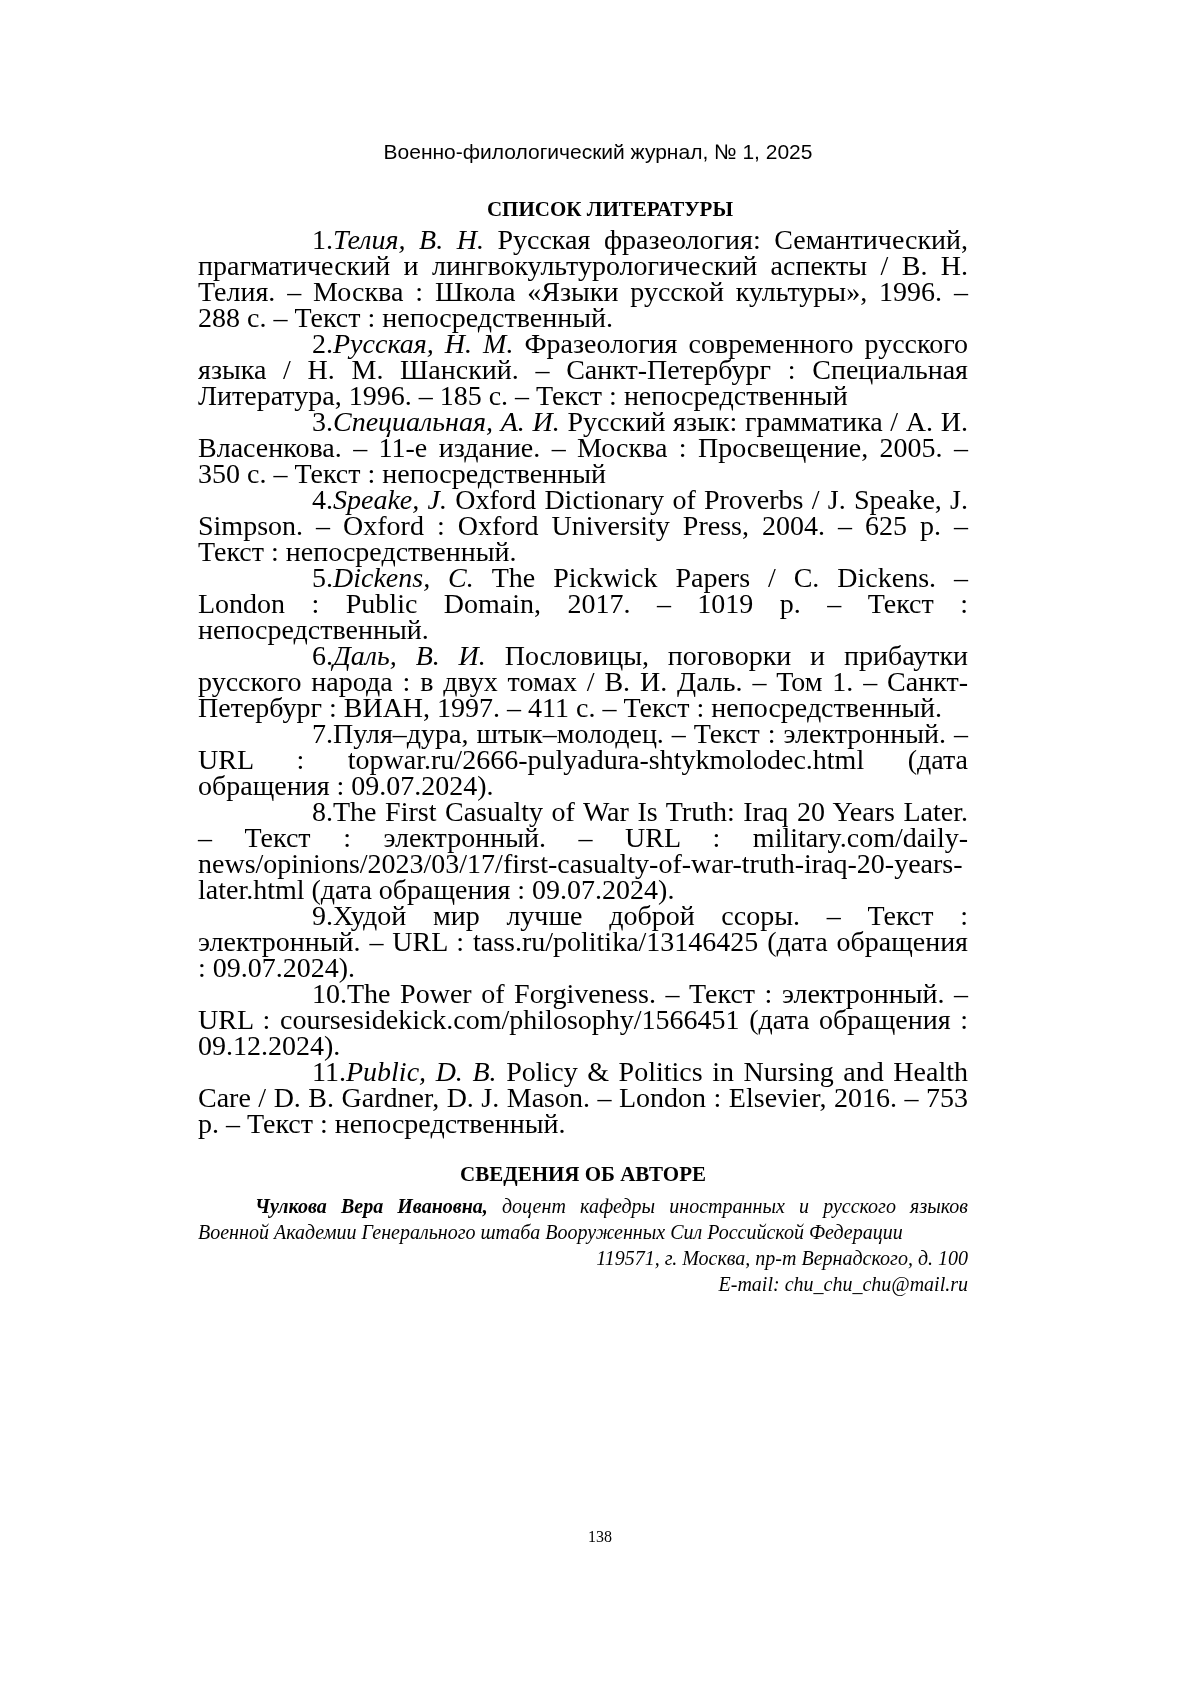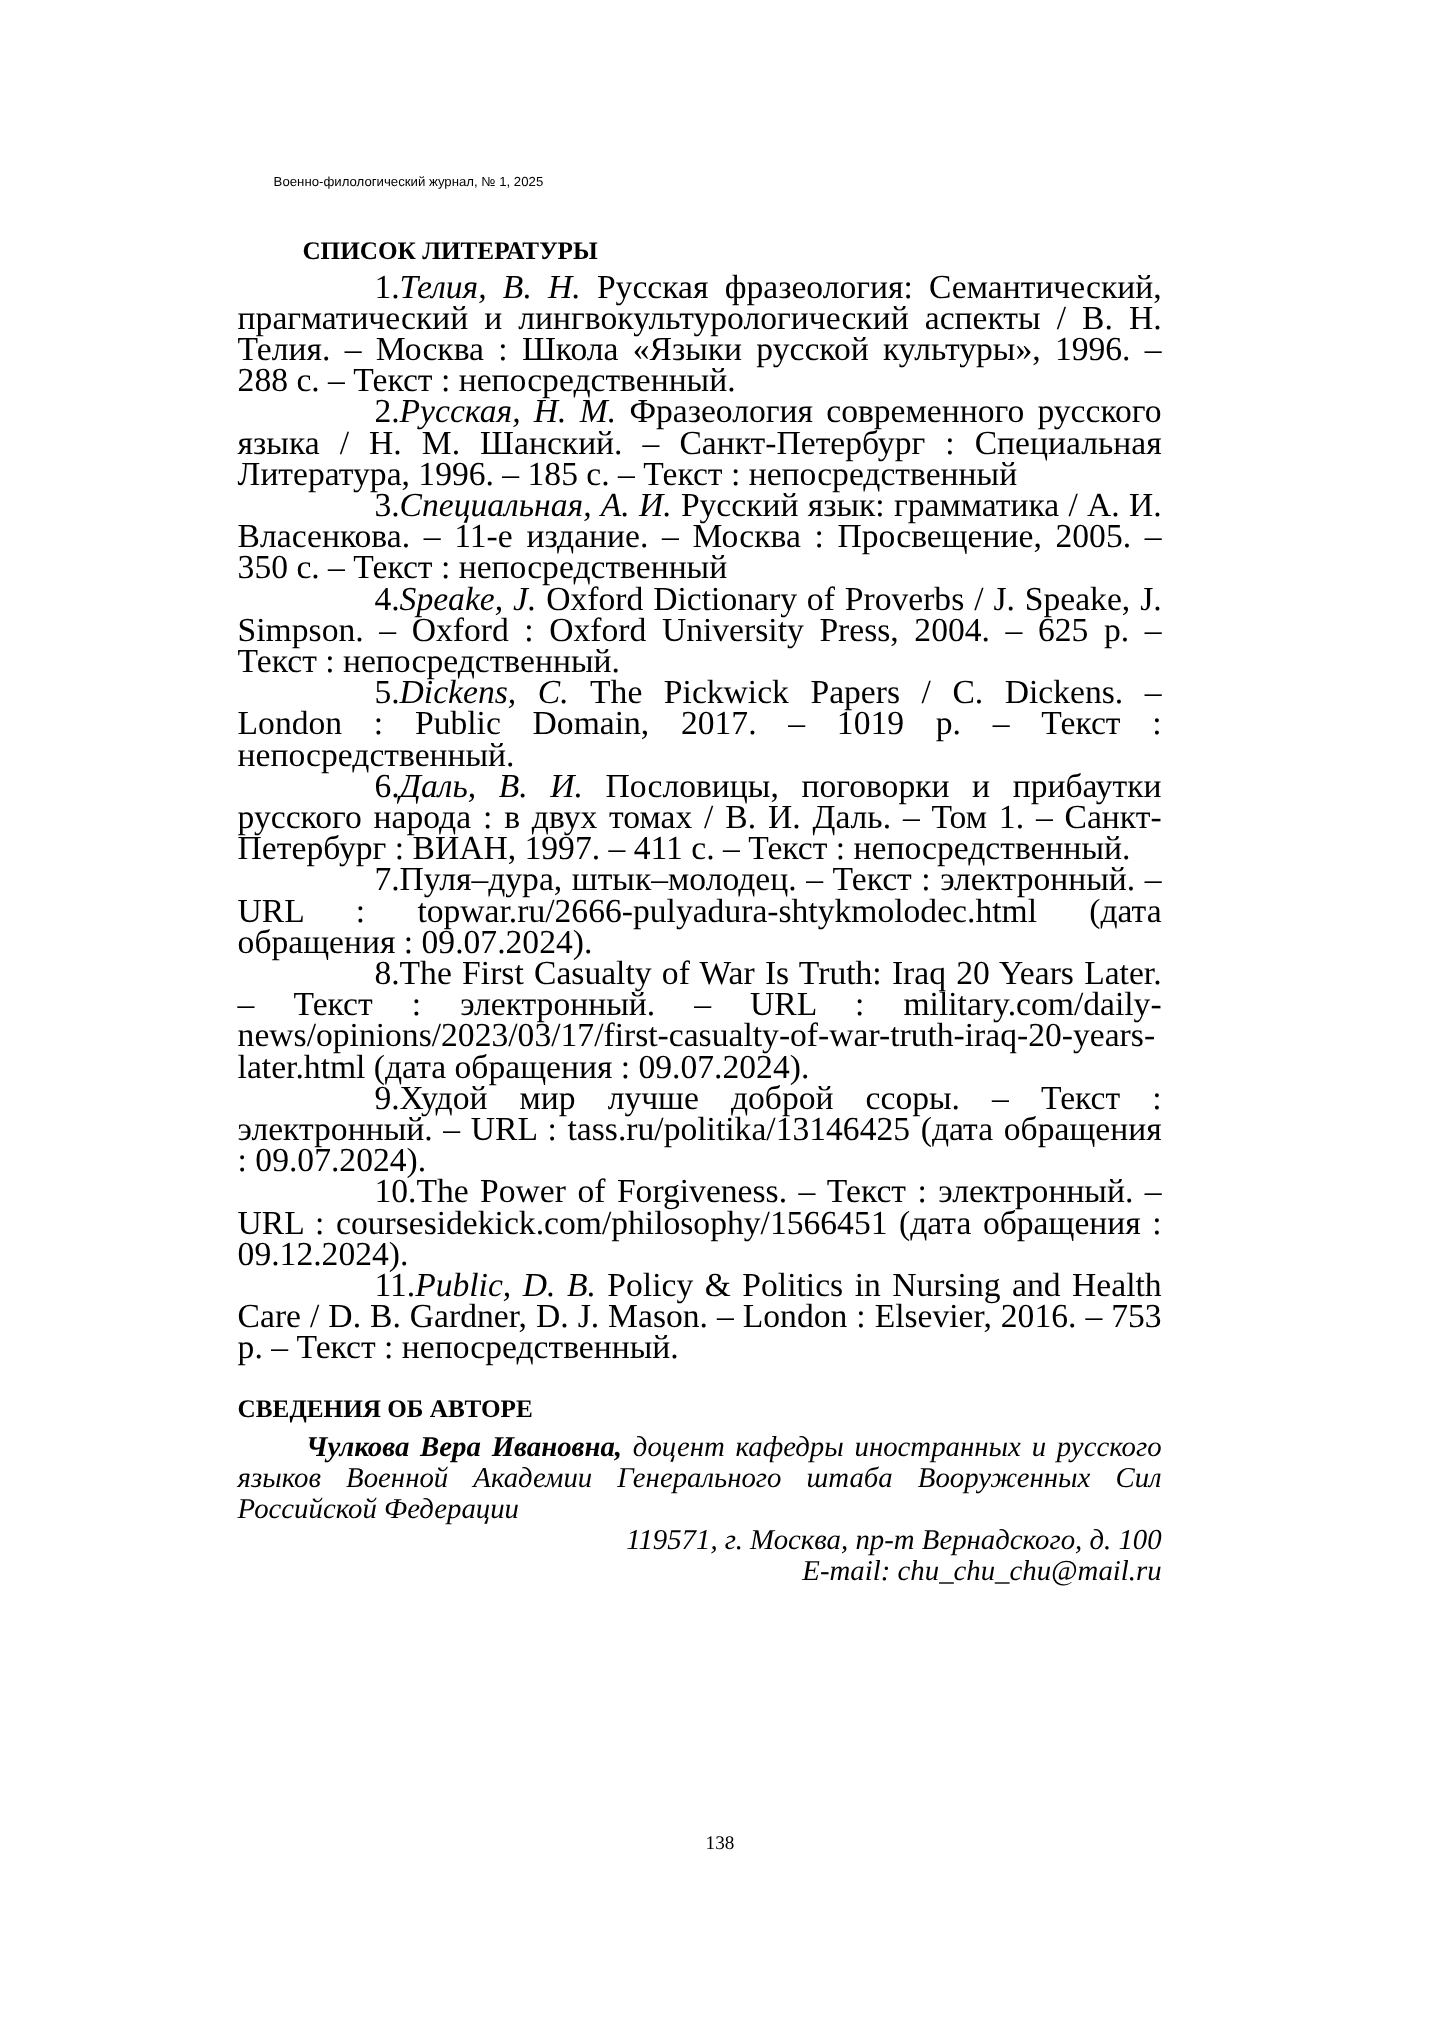--- a/index.html
+++ b/index.html
@@ -17,31 +17,31 @@
     overflow: hidden;
   }
   .content {
     position: absolute;
     left: 198px;
     top: 142px;
     width: 770px;
   }
   .running-header {
     font-family: "Liberation Sans", "DejaVu Sans", sans-serif;
-    font-size: 11px;
+    font-size: 21px;
     line-height: 20px;
-    text-align: left;
+    text-align: center;
     text-indent: 30px;
     white-space: nowrap;
   }
   .section-title {
     font-size: 21px;
     font-weight: bold;
     line-height: 27px;
-    text-align: left;
+    text-align: center;
     margin: 0;
   }
   .bib-title {
     margin-top: 34px;
     text-indent: 54px; 
   }
   .bib-list {
     margin-top: 4px;
   }
   .bib-item {
@@ -60,21 +60,21 @@
   }
   .bib-text {
     overflow-wrap: anywhere;
   }
   .author-title {
     margin-top: 24px;
     margin-bottom: 5px;
   }
   .author-par {
     margin: 0;
-    font-size: 24px;
+    font-size: 20px;
     line-height: 26px;
     font-style: italic;
     text-align: justify;
     text-indent: 57px;
   }
   .author-par.nowrapline {
     text-align: right;
   }
   .author-name {
     font-weight: bold;

